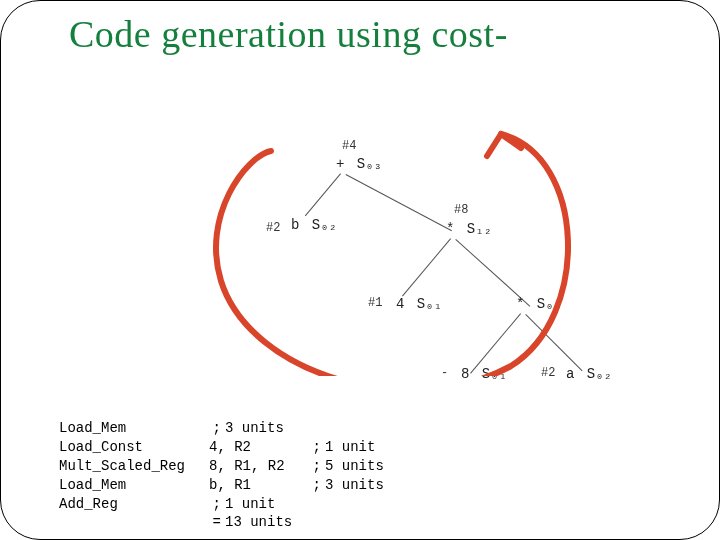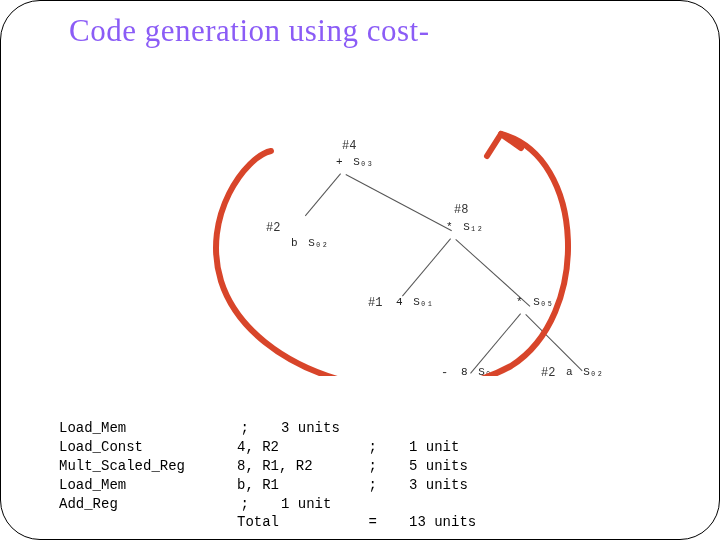--- a/index.html
+++ b/index.html
@@ -15,37 +15,37 @@
       width: 720px;
       height: 540px;
       position: relative;
       border: 1px solid #000;
       border-radius: 40px;
     }
     .title {
       position: absolute;
       left: 68px;
       top: 12px;
-      font-size: 31px;
+      font-size: 38px;
       font-weight: 300;
-      color: #8b5cf6;
+      color: #15803d;
       line-height: 1.15;
       letter-spacing: 0.5px;
     }
     .tree {
       position: absolute;
       left: 245px;
       top: 120px;
       width: 360px;
       height: 260px;
     }
     .node {
       position: absolute;
       font-family: "Courier New", monospace;
-      font-size: 11px;
+      font-size: 14px;
       color: #222;
       white-space: nowrap;
     }
     .edge {
       position: absolute;
       background: #555;
       height: 1px;
       transform-origin: 0 0;
     }
     .annot {
@@ -57,21 +57,21 @@
     }
     .code-table {
       position: absolute;
       left: 58px;
       top: 418px;
       font-family: "Courier New", monospace;
       font-size: 14px;
       color: #000;
       line-height: 1.35;
     }
-    .code-row { display: flex; gap: 28px; }
+    .code-row { display: flex; }
     .c1 { width: 150px; }
     .c2 { width: 100px; }
     .c3 { width: 16px; text-align: right; padding-right: 4px; }
     .c4 { width: 90px; }
     .red-curve {
       position: absolute;
       left: 190px;
       top: 115px;
       width: 400px;
       height: 260px;
@@ -96,21 +96,21 @@
     <div class="edge" style="left:275px; top:193px; width:78px; transform:rotate(130deg);"></div>
     <div class="edge" style="left:280px; top:193px; width:80px; transform:rotate(45deg);"></div>
 
     <div class="annot" style="left:96px; top:18px;">#4</div>
     <div class="node" style="left:90px; top:35px;">
       <span>+</span>
       <span style="margin-left:4px;">S₀₃</span>
     </div>
 
     <div class="annot" style="left:20px; top:100px;">#2</div>
-    <div class="node" style="left:45px; top:116px;">
+    <div class="node" style="left:45px; top:96px;">
       <span>b</span>
       <span style="margin-left:4px;">S₀₂</span>
     </div>
 
     <div class="annot" style="left:208px; top:82px;">#8</div>
     <div class="node" style="left:200px; top:100px;">
       <span>*</span>
       <span style="margin-left:4px;">S₁₂</span>
     </div>
 
@@ -167,19 +167,18 @@
       <span class="c3">;</span>
       <span class="c4">3 units</span>
     </div>
     <div class="code-row">
       <span class="c1">Add_Reg</span>
       <span class="c3">;</span>
       <span class="c4">1 unit</span>
     </div>
     <div class="code-row">
       <span class="c1"></span>
-      <span class="c2">Total</span>
       <span class="c3">=</span>
       <span class="c4">13 units</span>
     </div>
   </div>
 
 </div>
 
 </body></html>

